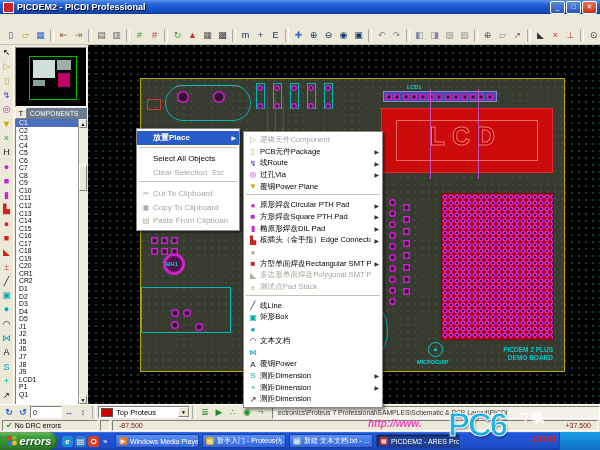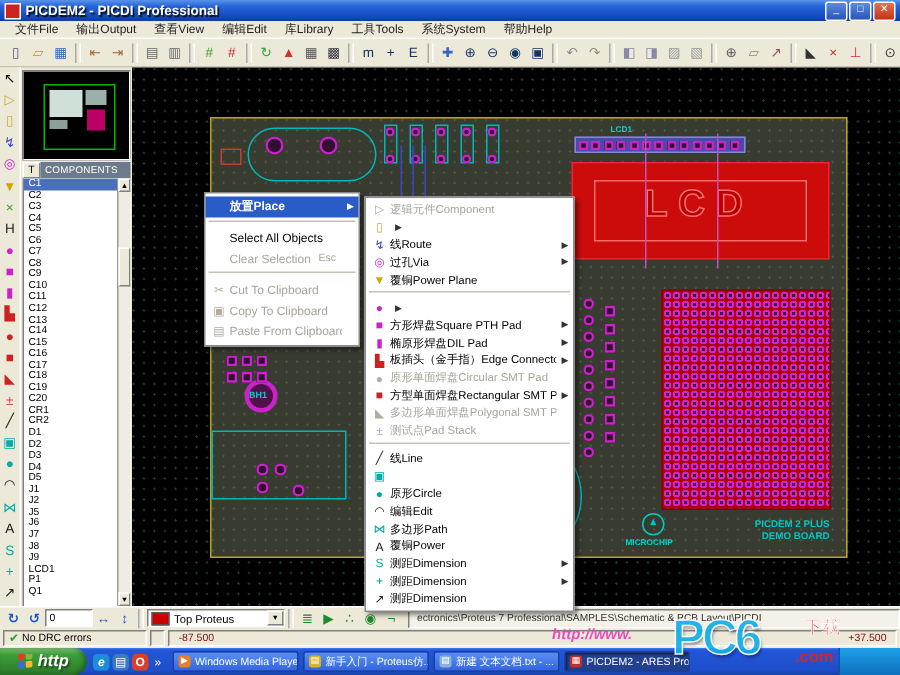--- a/index.html
+++ b/index.html
@@ -139,48 +139,38 @@
   .taskbtn.active{background:#21418F;box-shadow:inset 1px 1px 2px rgba(0,0,0,.6);}
   .tico{width:8px;height:8px;flex:0 0 auto;border-radius:2px;}
   .tray{margin-left:auto;height:18px;width:40px;background:linear-gradient(180deg,#1DA0E8,#0E6FC0);
     border-left:1px solid #0A55A0;flex:0 0 auto;}
   
   .watermark{position:absolute;right:2px;top:408px;width:230px;height:42px;z-index:99;pointer-events:none;opacity:.92;}
   .wm-url{position:absolute;left:0px;top:10px;color:#E83EB8;font-style:italic;font-weight:bold;font-size:10px;}
   .wm-brand{position:absolute;left:80px;top:-2px;font-size:33px;font-weight:bold;letter-spacing:-2px;
     color:#12AEE8;-webkit-text-stroke:1px #fff;text-shadow:1px 2px 2px rgba(0,0,40,.4);}
   .wm-com{position:absolute;left:162px;top:24px;font-size:11px;font-weight:bold;color:#D22;}
-  .wm-cn{position:absolute;left:168px;top:2px;font-size:12px;font-weight:normal;color:#D22;
+  .wm-cn{position:absolute;left:152px;top:2px;font-size:12px;font-weight:bold;color:#D22;
     -webkit-text-stroke:.5px #fff;}
 </style>
 </head>
 <body>
 
 <div class="screen">
 
   <div class="titlebar">
     <div class="app-ico"></div>
     <div class="titletext">PICDEM2 - PICDI Professional</div>
     <div class="winbtns">
       <div class="winbtn">_</div>
       <div class="winbtn">□</div>
       <div class="winbtn close">✕</div>
     </div>
   </div>
 
-  <div class="menubar" id="menubar">
-      <span class="menuitem">文件File</span>
-      <span class="menuitem">输出Output</span>
-      <span class="menuitem">查看View</span>
-      <span class="menuitem">编辑Edit</span>
-      <span class="menuitem">库Library</span>
-      <span class="menuitem">工具Tools</span>
-      <span class="menuitem">系统System</span>
-      <span class="menuitem">帮助Help</span>
-    </div>
 
   <div class="toolbar" id="toolbar">
       <div class="tbtn" style="color: rgb(85, 85, 119);">▯</div>
       <div class="tbtn" style="color: rgb(204, 153, 0);">▱</div>
       <div class="tbtn" style="color: rgb(51, 102, 204);">▦</div>
       <div class="tsep"></div>
       <div class="tbtn" style="color: rgb(153, 102, 51);">⇤</div>
       <div class="tbtn" style="color: rgb(153, 102, 51);">⇥</div>
       <div class="tsep"></div>
       <div class="tbtn" style="color: rgb(102, 102, 102);">▤</div>
@@ -438,60 +428,61 @@
     </div>
 
   <div class="menu sub" id="submenu">
       <div class="mrow dis">
         <span class="mic" style="color: rgb(176, 172, 158);">▷</span>
         <span class="mlabel">逻辑元件Component</span>
         <span class="marr"></span>
       </div>
       <div class="mrow">
         <span class="mic" style="color: rgb(202, 169, 60);">▯</span>
+        <span class="mlabel">PCB元件Package</span>
         <span class="marr">▶</span>
       </div>
       <div class="mrow">
         <span class="mic" style="color: rgb(57, 70, 200);">↯</span>
         <span class="mlabel">线Route</span>
         <span class="marr">▶</span>
       </div>
       <div class="mrow">
         <span class="mic" style="color: rgb(204, 34, 204);">◎</span>
         <span class="mlabel">过孔Via</span>
         <span class="marr">▶</span>
       </div>
       <div class="mrow">
         <span class="mic" style="color: rgb(208, 168, 0);">▼</span>
         <span class="mlabel">覆铜Power Plane</span>
         <span class="marr"></span>
       </div>
       <div class="msep"></div>
       <div class="mrow">
         <span class="mic" style="color: rgb(204, 34, 204);">●</span>
+        <span class="mlabel">原形焊盘Circular PTH Pad</span>
         <span class="marr">▶</span>
       </div>
       <div class="mrow">
         <span class="mic" style="color: rgb(204, 34, 204);">■</span>
         <span class="mlabel">方形焊盘Square PTH Pad</span>
         <span class="marr">▶</span>
       </div>
       <div class="mrow">
         <span class="mic" style="color: rgb(204, 34, 204);">▮</span>
         <span class="mlabel">椭原形焊盘DIL Pad</span>
         <span class="marr">▶</span>
       </div>
       <div class="mrow">
         <span class="mic" style="color: rgb(204, 34, 34);">▙</span>
         <span class="mlabel">板插头（金手指）Edge Connector</span>
         <span class="marr">▶</span>
       </div>
       <div class="mrow dis">
         <span class="mic" style="color: rgb(176, 172, 158);">●</span>
-        <span class="mlabel">原形单面焊盘Circular SMT Pad</span>
         <span class="marr"></span>
       </div>
       <div class="mrow">
         <span class="mic" style="color: rgb(204, 34, 34);">■</span>
         <span class="mlabel">方型单面焊盘Rectangular SMT Pad</span>
         <span class="marr">▶</span>
       </div>
       <div class="mrow dis">
         <span class="mic" style="color: rgb(176, 172, 158);">◣</span>
         <span class="mlabel">多边形单面焊盘Polygonal SMT Pad</span>
@@ -503,35 +494,34 @@
         <span class="marr"></span>
       </div>
       <div class="msep"></div>
       <div class="mrow">
         <span class="mic" style="color: rgb(34, 34, 34);">╱</span>
         <span class="mlabel">线Line</span>
         <span class="marr"></span>
       </div>
       <div class="mrow">
         <span class="mic" style="color: rgb(0, 170, 170);">▣</span>
+        <span class="mlabel">矩形Box</span>
         <span class="marr"></span>
       </div>
       <div class="mrow">
         <span class="mic" style="color: rgb(0, 170, 170);">●</span>
-        <span class="mlabel">原形Circle</span>
         <span class="marr"></span>
       </div>
       <div class="mrow">
         <span class="mic" style="color: rgb(34, 34, 34);">◠</span>
-        <span class="mlabel">编辑Edit</span>
+        <span class="mlabel">文本文档</span>
         <span class="marr"></span>
       </div>
       <div class="mrow">
         <span class="mic" style="color: rgb(0, 170, 170);">⋈</span>
-        <span class="mlabel">多边形Path</span>
         <span class="marr"></span>
       </div>
       <div class="mrow">
         <span class="mic" style="color: rgb(17, 17, 17);">A</span>
         <span class="mlabel">覆铜Power</span>
         <span class="marr"></span>
       </div>
       <div class="mrow">
         <span class="mic" style="color: rgb(0, 170, 170);">S</span>
         <span class="mlabel">测距Dimension</span>
@@ -583,21 +573,21 @@
   </div>
 
   <div class="taskbar">
     <div class="startbtn">
       <svg width="10" height="10" viewBox="0 0 10 10">
         <rect x="0" y="0" width="4.4" height="4.4" rx="1" fill="#E23A2E" transform="skewY(-6)"></rect>
         <rect x="5.2" y="0" width="4.4" height="4.4" rx="1" fill="#7DBB3C" transform="skewY(-6)"></rect>
         <rect x="0" y="5.4" width="4.4" height="4.4" rx="1" fill="#3B6CD6" transform="skewY(-6)"></rect>
         <rect x="5.2" y="5.4" width="4.4" height="4.4" rx="1" fill="#F2B92C" transform="skewY(-6)"></rect>
       </svg>
-      <span>http</span>
+      <span>errors</span>
     </div>
     <div class="qlbox">
       <div class="qlico" style="background:#1C8ED8;">
           <i>e</i>
         </div>
       <div class="qlico" style="background:#3A7AC0;">▤</div>
       <div class="qlico" style="background:#D8402A;">O</div>
       <div class="chev">»</div>
     </div>
     <div id="tasks" style="display:flex;align-items:center;">

